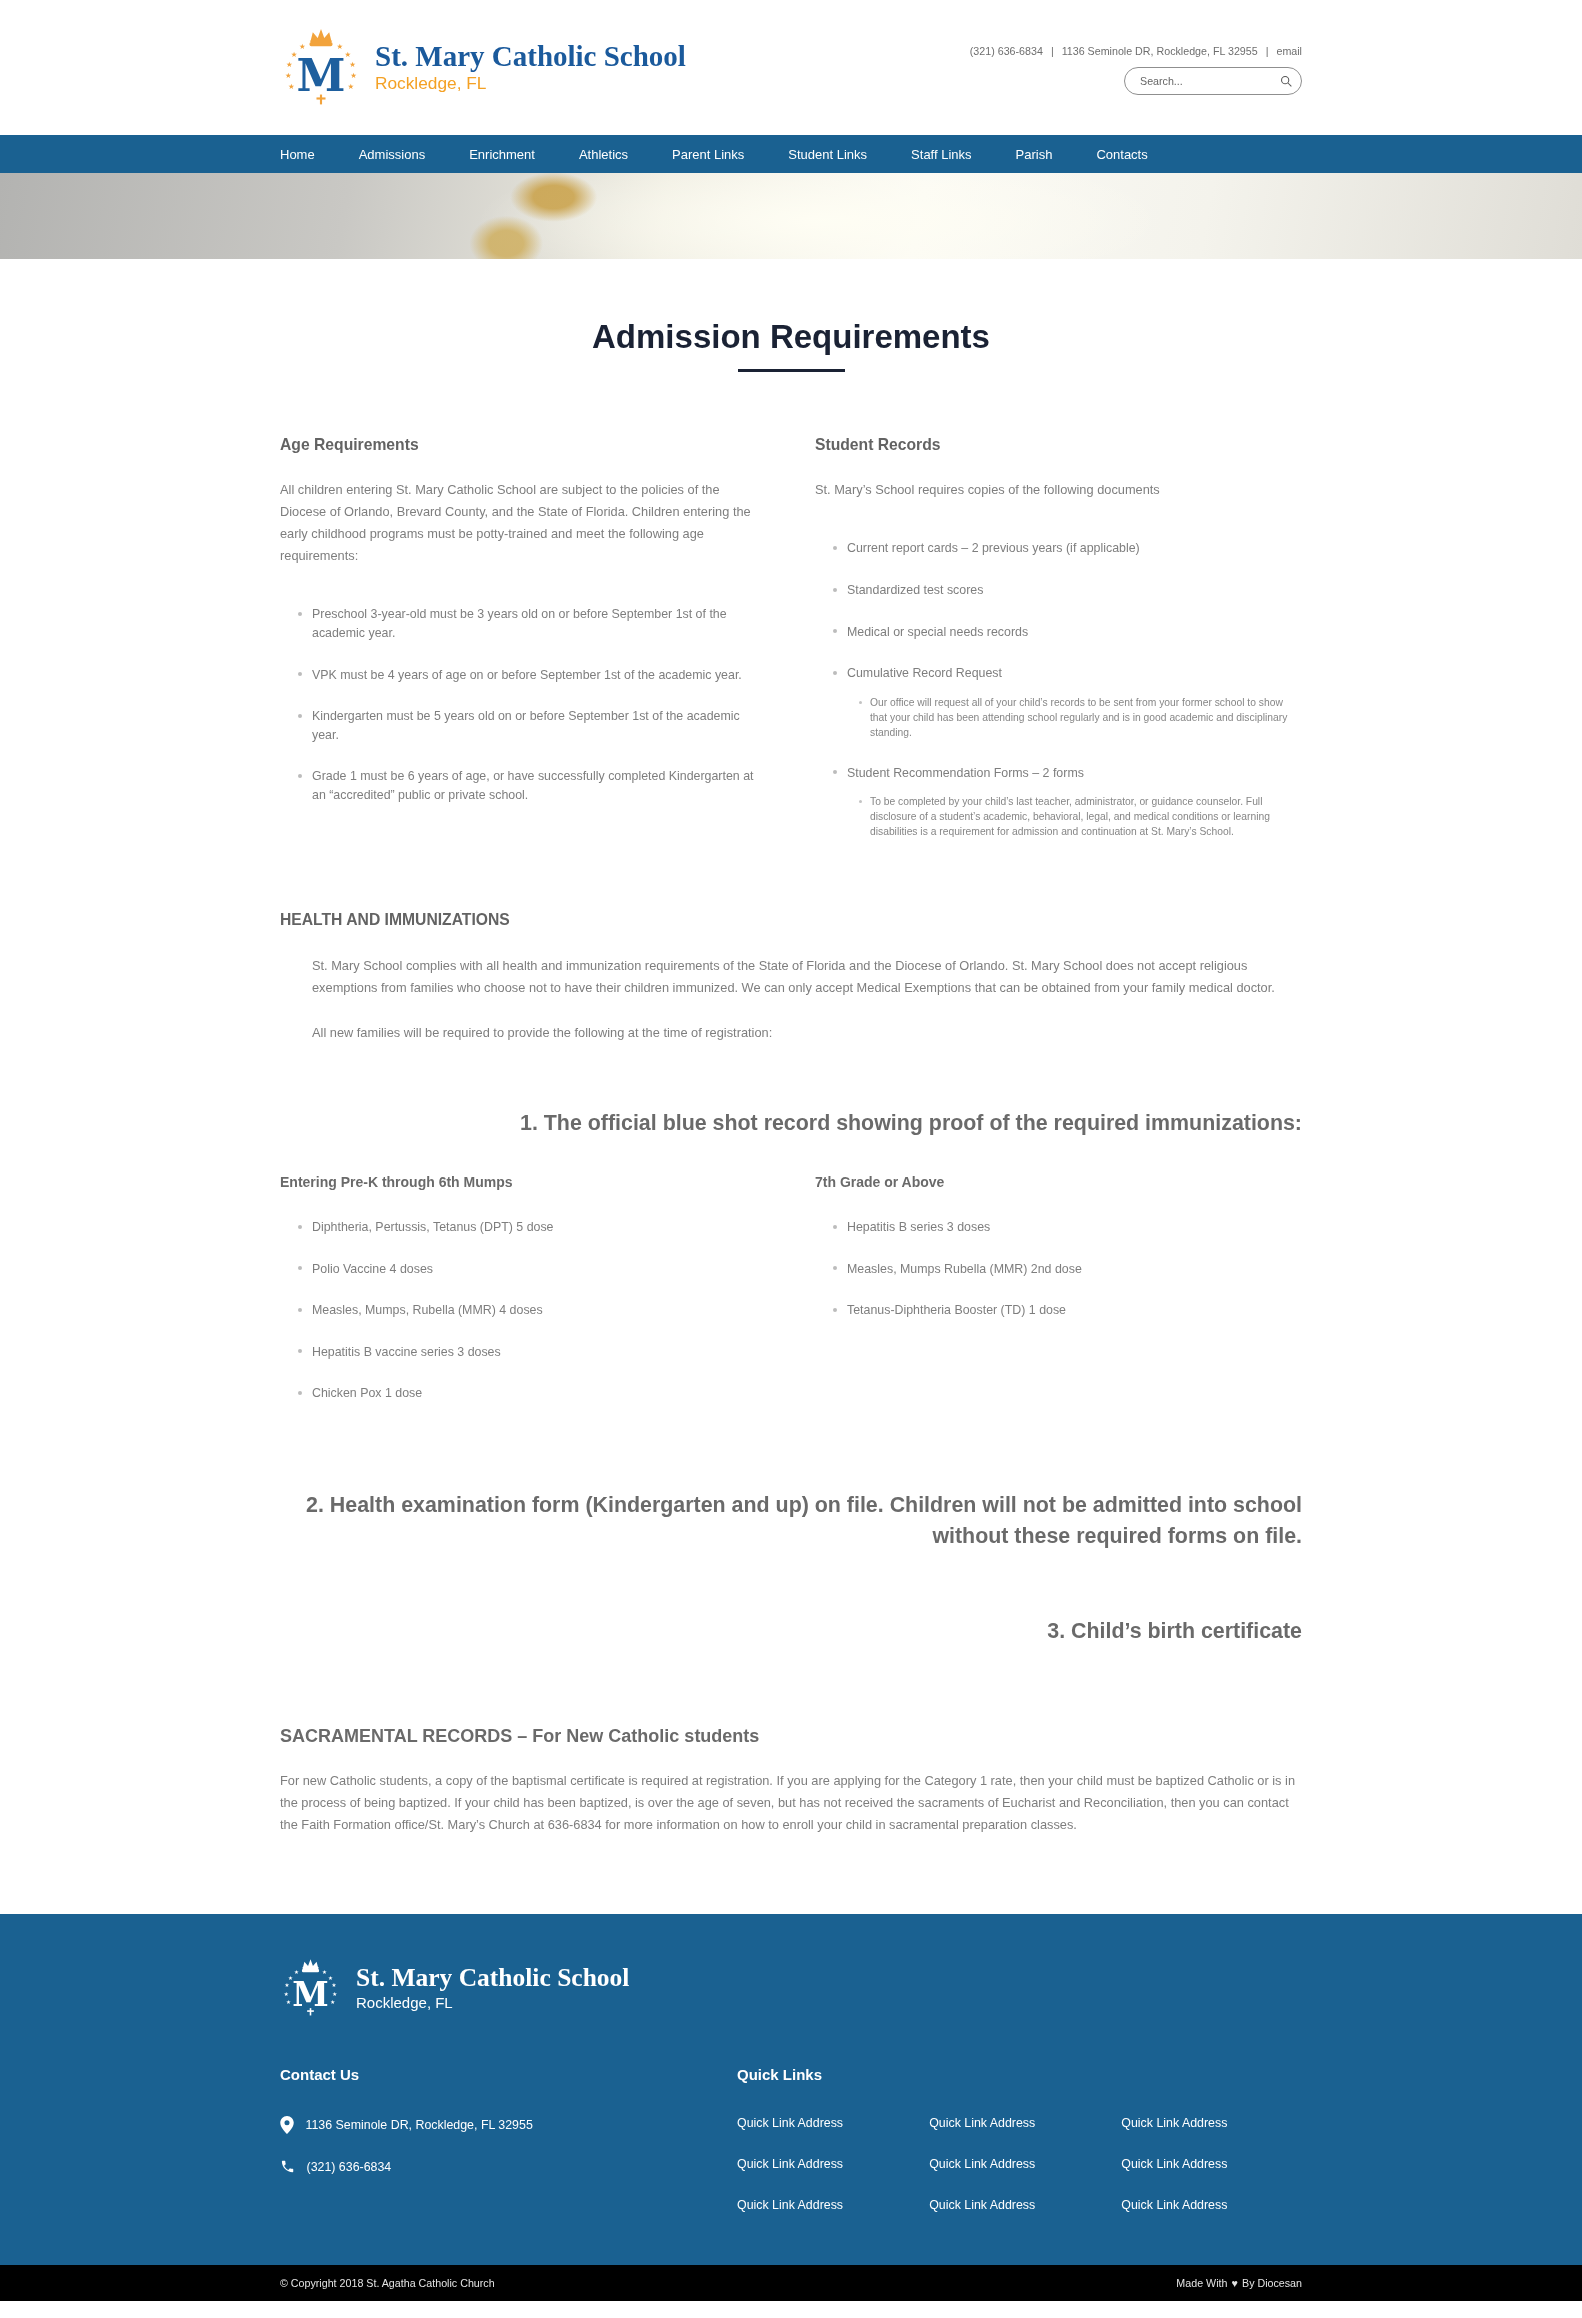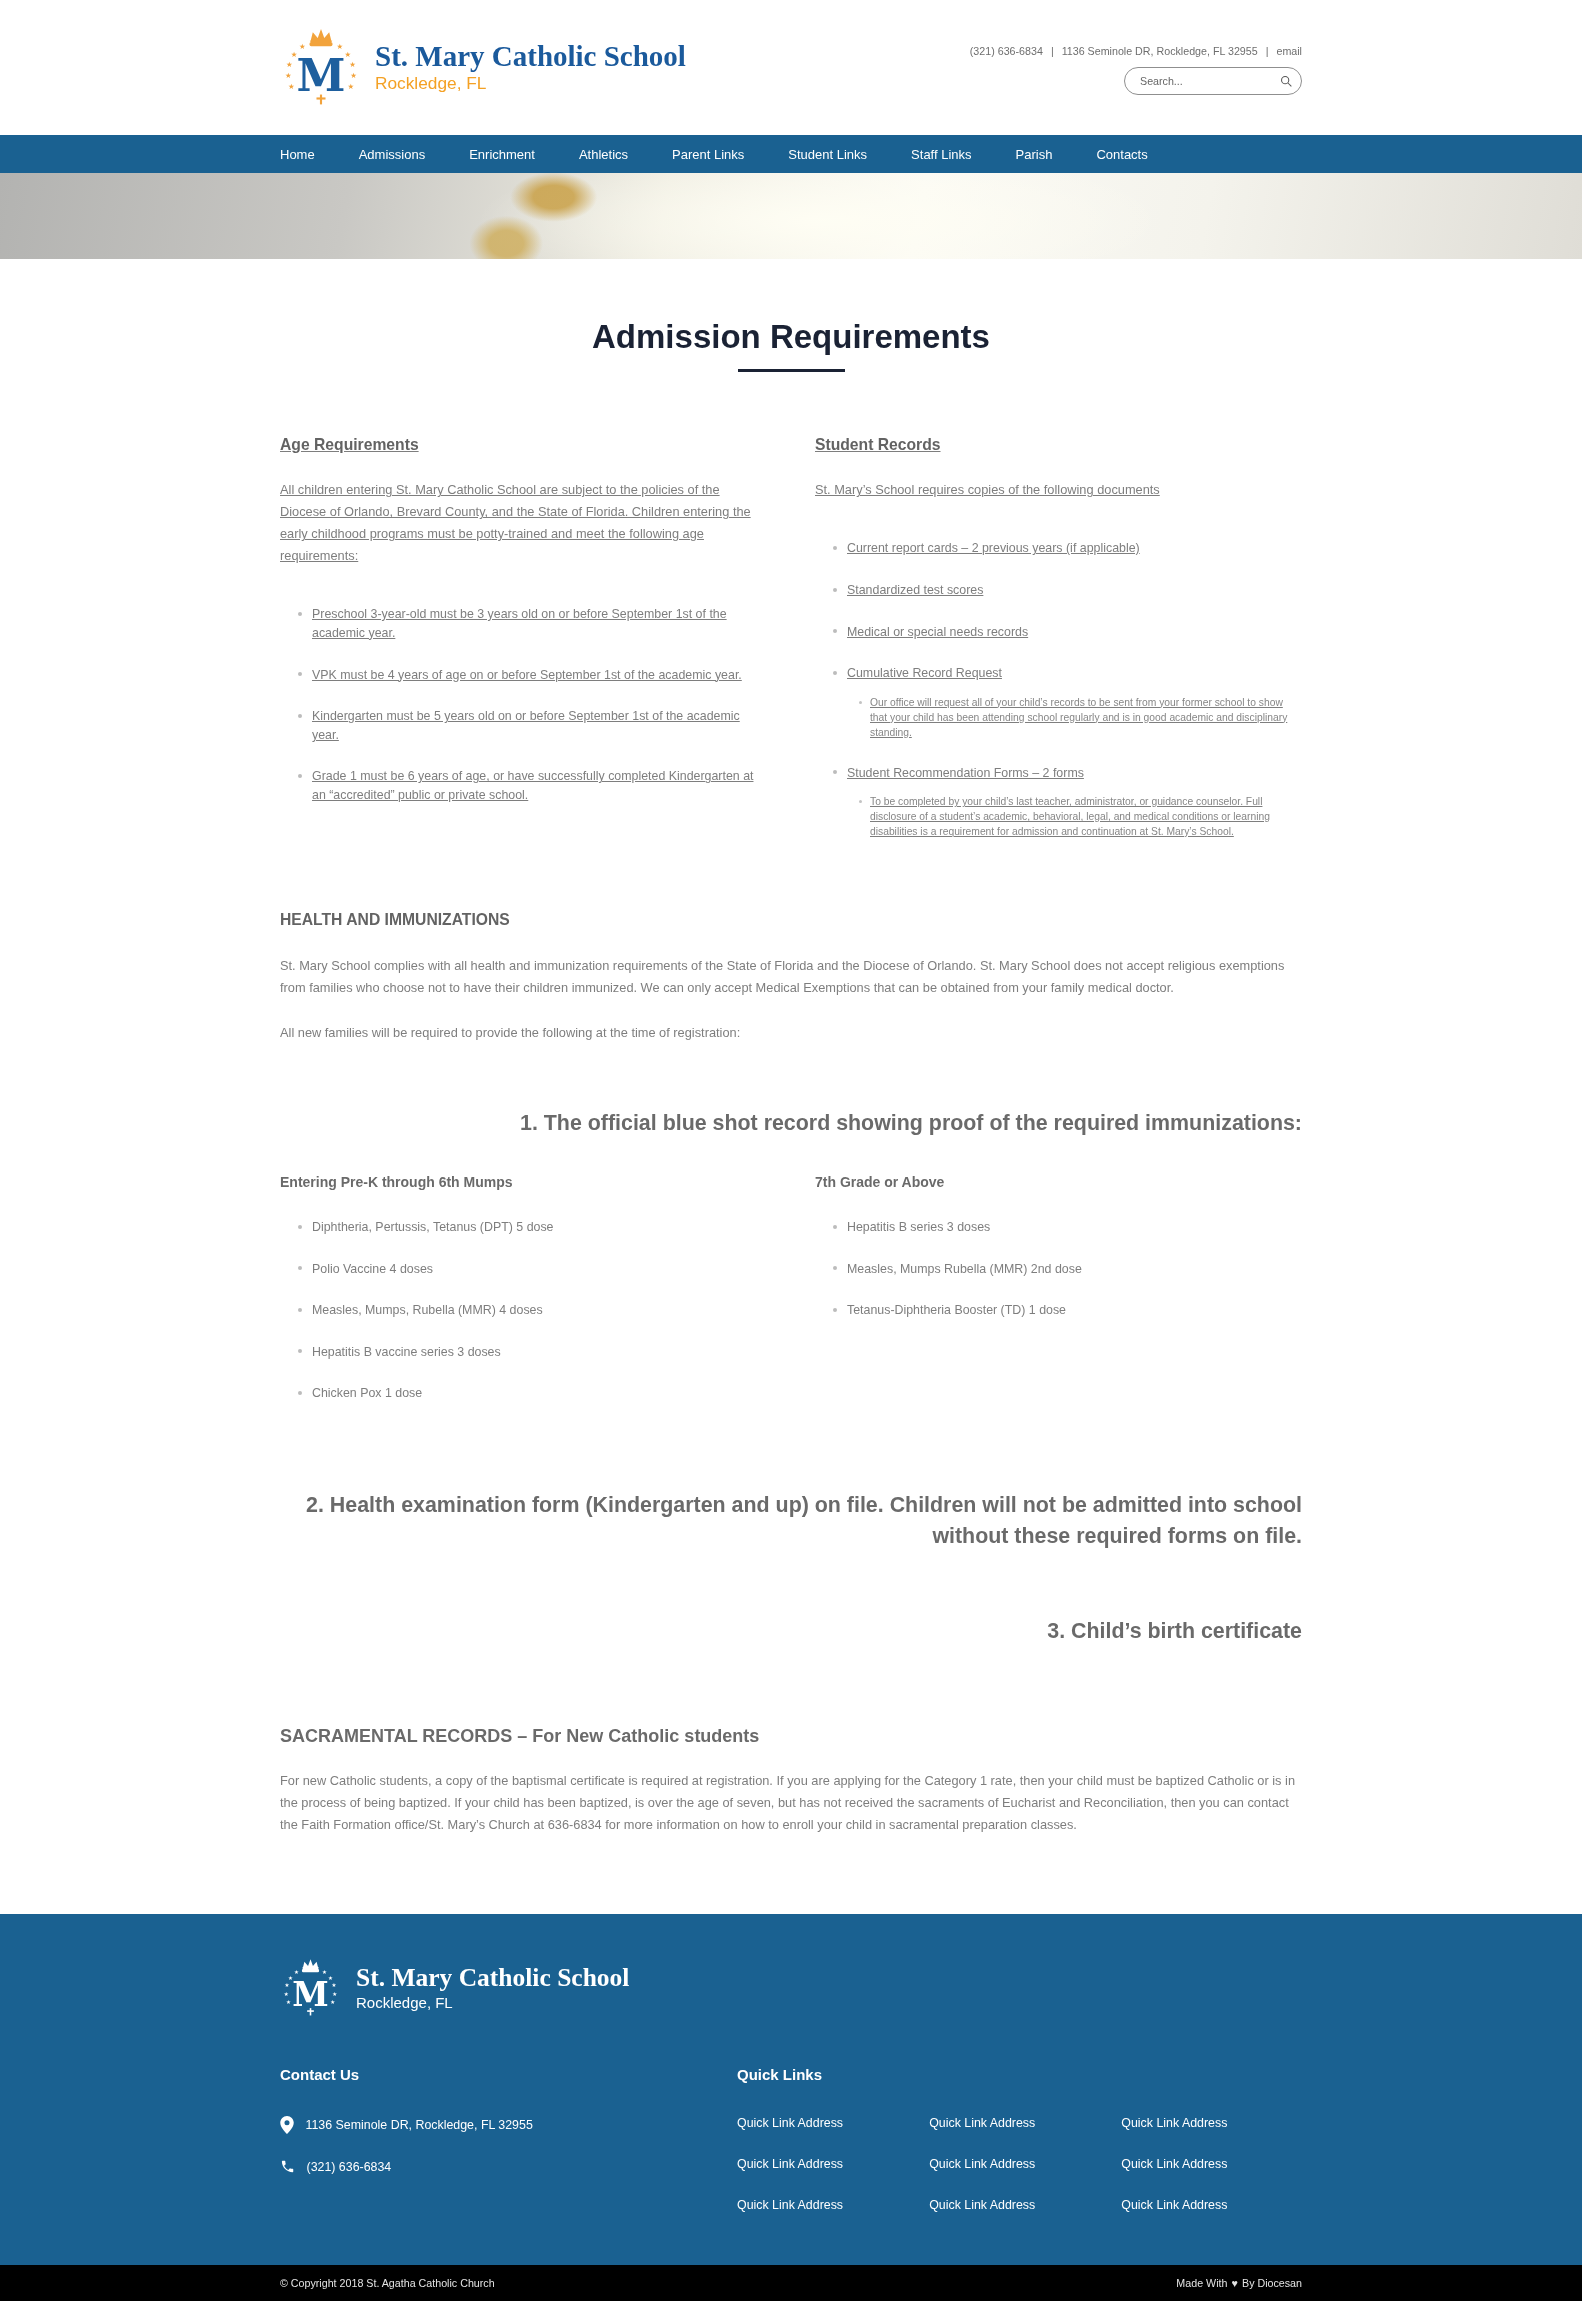--- a/index.html
+++ b/index.html
@@ -59,21 +59,21 @@
   }
 
   
   .main-content { padding:59px 0 78px; }
   .page-title {
     text-align:center; font-size:33px; font-weight:bold; color:#1A2234; margin:0;
   }
   .title-underline { width:107px; height:3.3px; background:#1A2234; margin:13px auto 0; }
 
   .two-col { display:grid; grid-template-columns:1fr 1fr; column-gap:48px; }
-  .two-col.intro-cols { margin-top:64px;text-decoration:underline; }
+  .two-col.intro-cols { margin-top:64px; }
   .two-col.shot-cols { margin-top:35px; }
 
   .col-heading { font-size:15.7px; font-weight:600; color:#636363; margin:0 0 25px; }
   .body-p { font-size:12.8px; color:#7e7e7e; line-height:1.72; margin:0; }
 
   ul.bullets { list-style:none; margin:38px 0 0; padding:0 0 0 18px; }
   ul.bullets > li {
     position:relative; padding-left:14px; font-size:12.4px; color:#7e7e7e;
     line-height:1.5; margin-bottom:23px;
   }
@@ -85,21 +85,21 @@
   ul.sub > li {
     position:relative; padding-left:11.5px; font-size:10.3px; color:#868686;
     line-height:1.45; margin-bottom:6.6px;
   }
   ul.sub > li::before {
     content:""; position:absolute; left:0; top:5px; width:3.3px; height:3.3px;
     border-radius:50%; background:#c3c3c3;
   }
 
   .health-section { margin-top:48px; }
-  .health-section .body-p { margin-top:26px; }
+  .health-section .body-p { margin-top:26px;margin-left:32px; }
   .health-section .body-p + .body-p { margin-top:23px; }
 
   .num-heading {
     font-size:21.4px; font-weight:bold; color:#6A6A6A; line-height:1.45; margin:64px 0 0;text-align:right;
   }
   .shot-col-heading { font-size:14px; font-weight:bold; color:#6A6A6A; margin:0; }
   .shot-cols ul.bullets { margin-top:28px; }
 
   .sacramental-heading { font-size:18px; font-weight:bold; color:#6A6A6A; margin:79px 0 0; }
   .sacramental-body { margin-top:23px !important; }

